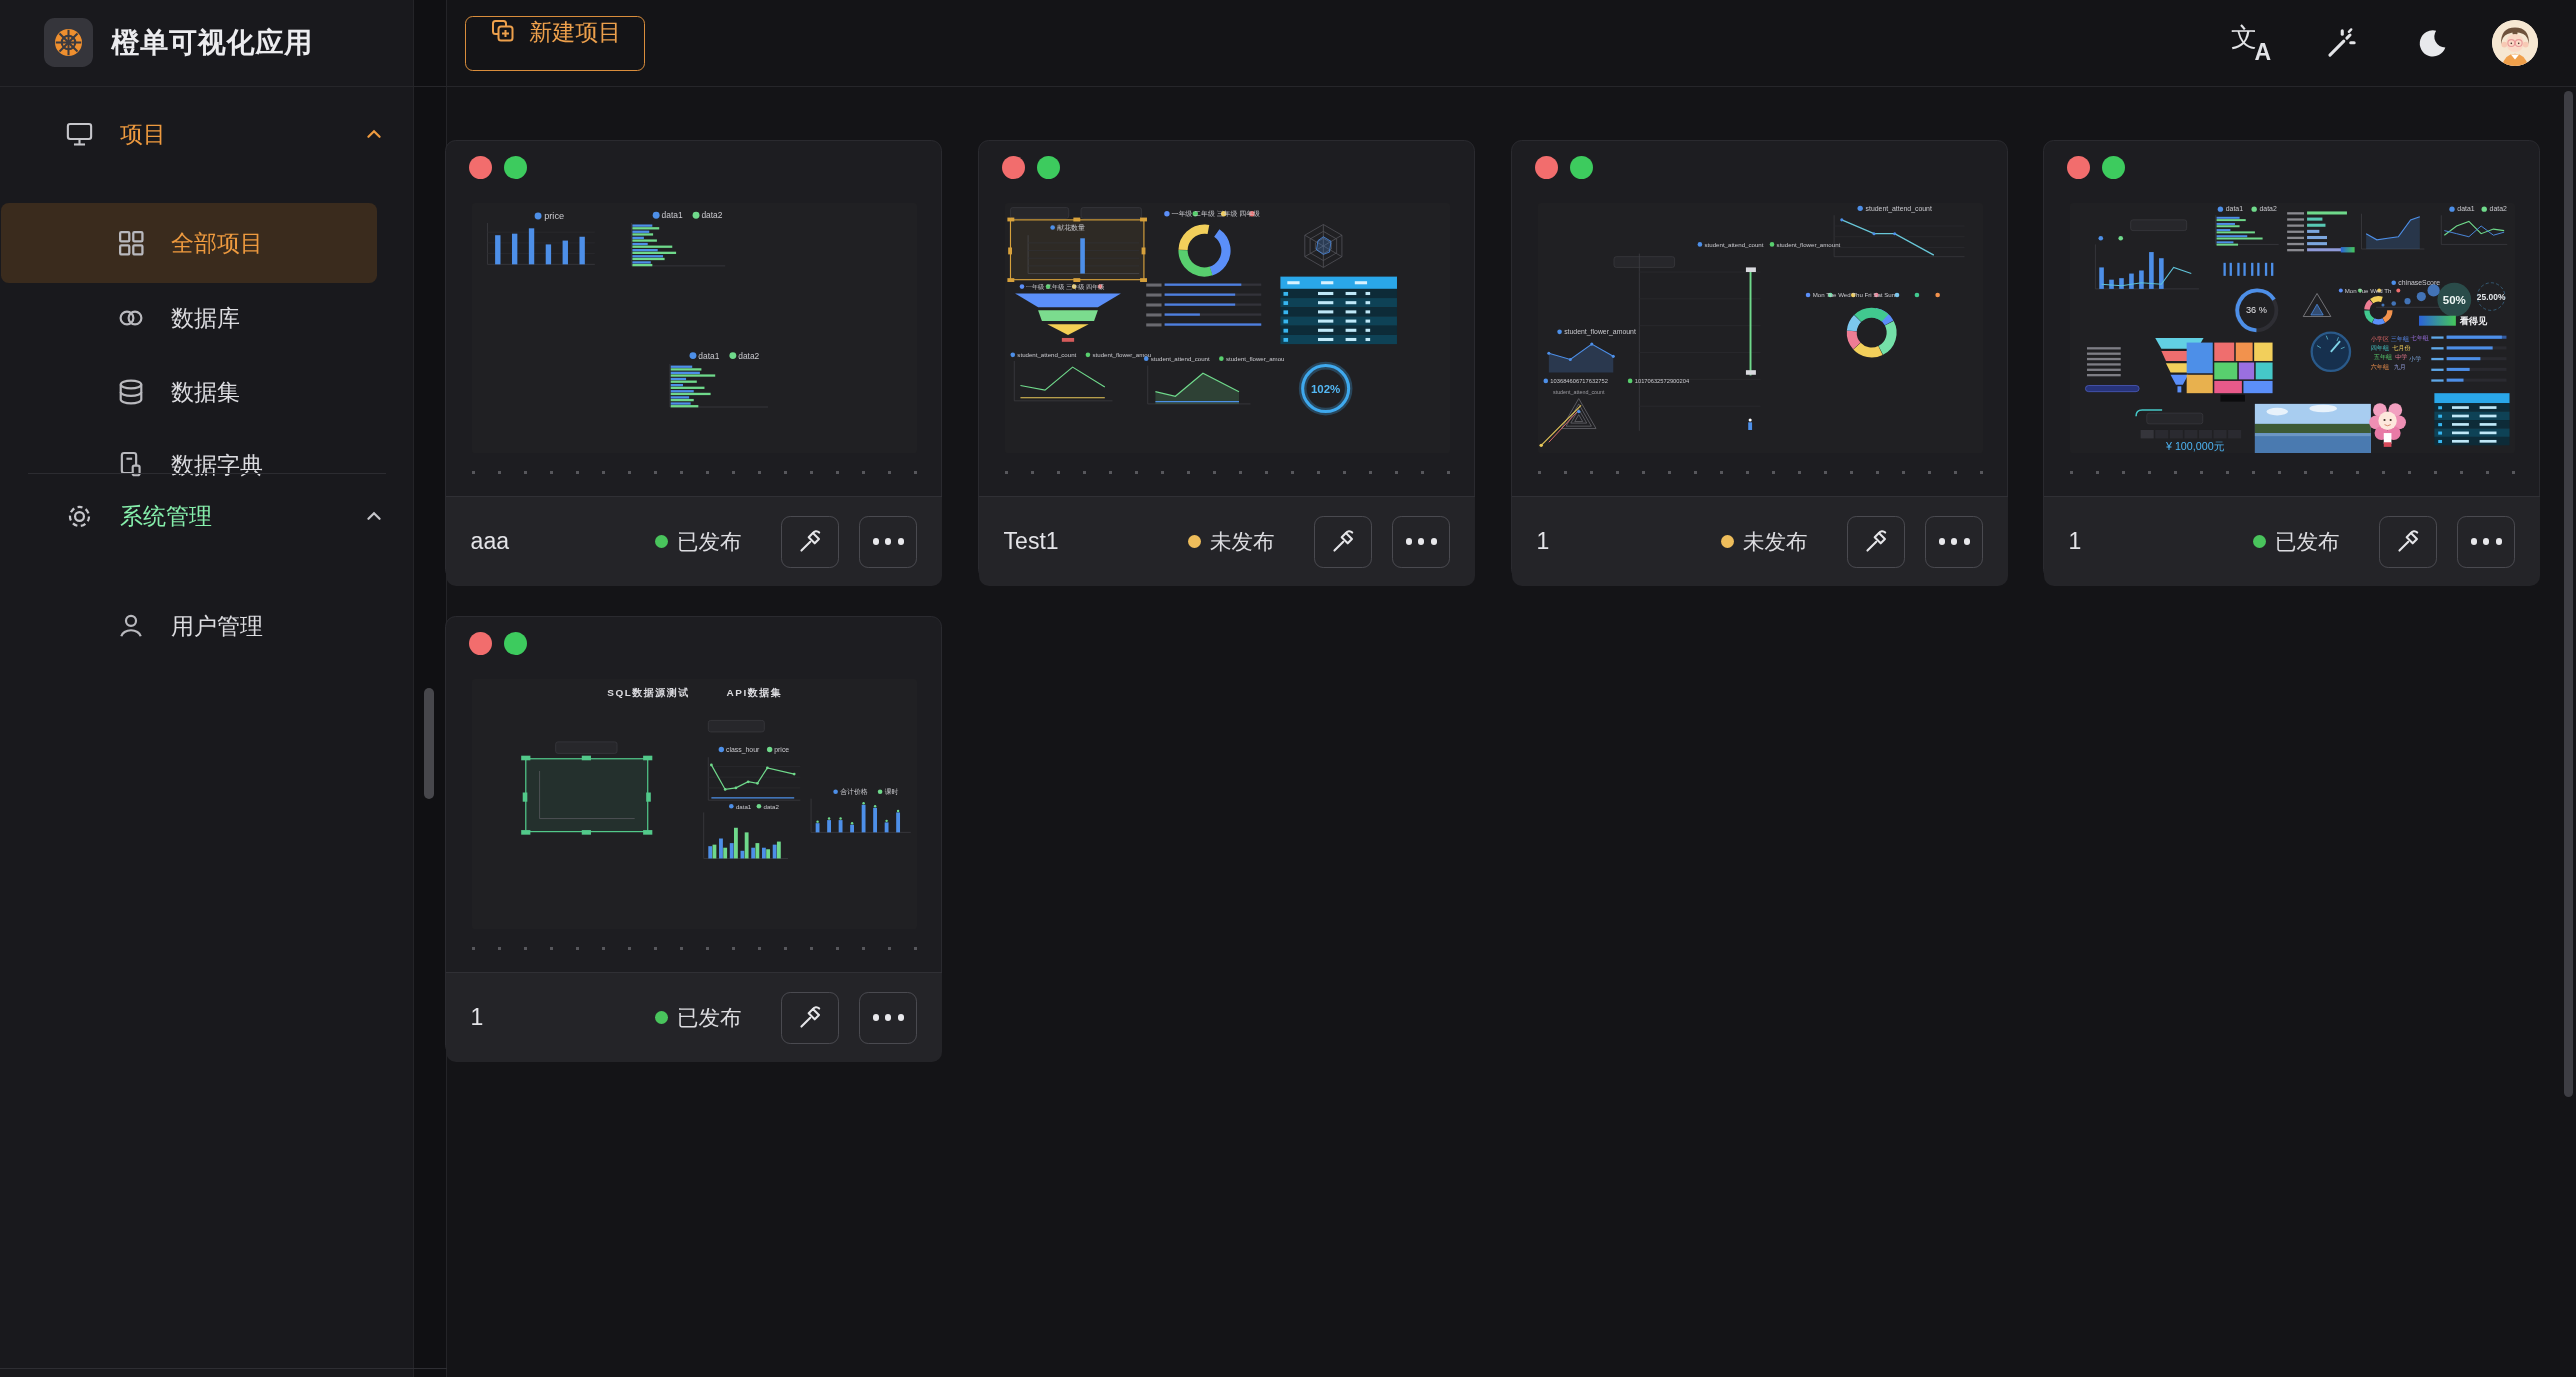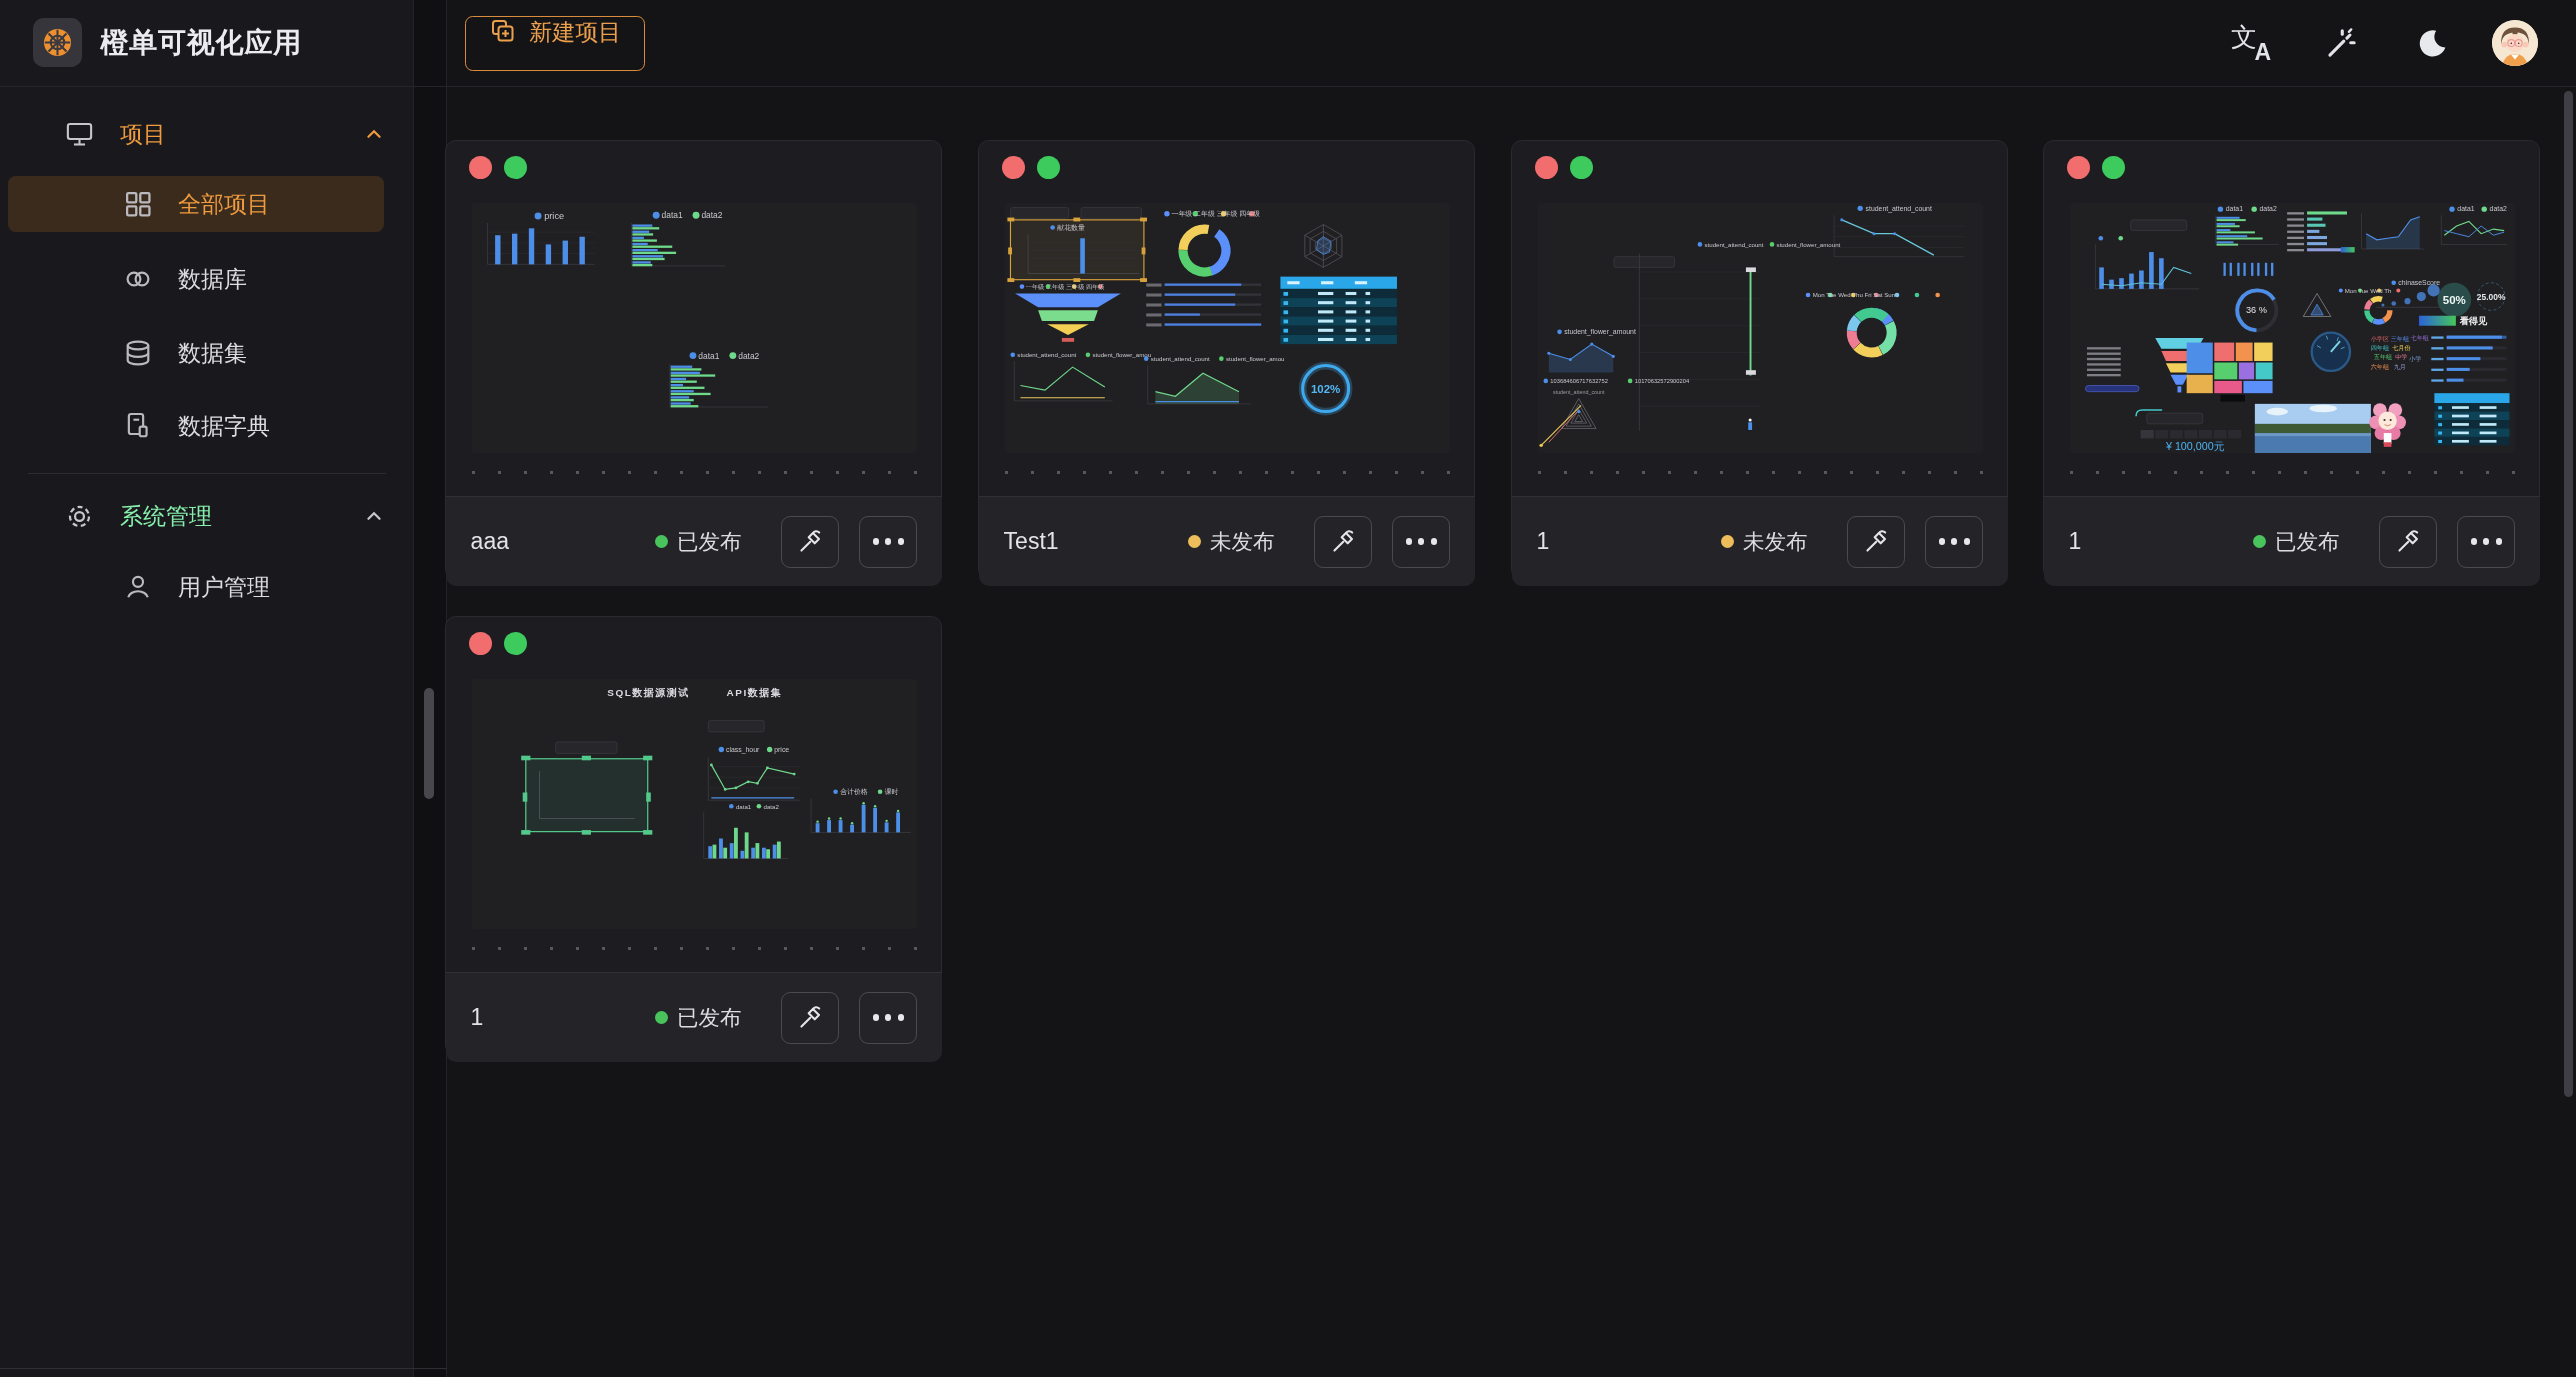--- a/index.html
+++ b/index.html
@@ -7,30 +7,30 @@
               font-family:"Liberation Sans","DejaVu Sans",sans-serif; }
   .app { position:relative; width:2576px; height:1377px; background:#141417; }
 
   
   .sidebar { position:absolute; left:0; top:0; width:413px; height:1377px; background:#19191d; }
   .gutter  { position:absolute; left:413px; top:0; width:34px; height:1377px; background:#101013; border-left:0.8px solid #242428; border-right:0.8px solid #242428; }
   .header-line { position:absolute; left:0; top:86px; width:2576px; height:0.8px; background:#26262a; }
   .sb-bottom-line { position:absolute; left:0; top:1368px; width:447px; height:0.8px; background:#2e2e33; }
 
   
-  .logo-row { position:absolute; left:33px; top:18.4px; display:flex; align-items:center; gap:18.4px; }
+  .logo-row { position:absolute; left:44px; top:18.4px; display:flex; align-items:center; gap:18.4px; }
   .logo-box { width:49px; height:49px; border-radius:10.7px; background:#35353b; display:flex; align-items:center; justify-content:center; }
   .app-title { font-size:28px; font-weight:bold; color:#ececef; letter-spacing:0.8px; }
 
   .sb-row { position:absolute; left:0; width:413px; height:64px; display:flex; align-items:center; cursor:pointer; }
   .sb-row .gicon { position:absolute; left:64px; width:31px; height:31px; }
   .sb-row .glabel { position:absolute; left:120px; font-size:23px; color:#86efac; }
   .sb-row .glabel.orange { color:#ee9a3f; }
   .sb-row .chev { position:absolute; left:361px; width:26px; height:26px; }
-  .sb-item { position:absolute; left:8px; width:376px; height:56px; border-radius:7.7px; display:flex; align-items:center; cursor:pointer; }
+  .sb-item { position:absolute; left:1px; width:376px; height:80px; border-radius:7.7px; display:flex; align-items:center; cursor:pointer;margin-top:27px; }
   .sb-item.active { background:#3a2b1d; }
   .sb-item .iicon { position:absolute; left:114px; width:32px; height:32px; }
   .sb-item .ilabel { position:absolute; left:170px; font-size:23px; color:#dddde1; }
   .sb-item.active .ilabel { color:#ee9a3f; }
   .sb-divider { position:absolute; left:28px; top:473px; width:358px; height:0.8px; background:#2c2c31; }
 
   .sb-scroll-thumb { position:absolute; left:424px; top:688px; width:10px; height:111px; border-radius:5.4px; background:#47474c; }
   .page-scroll-thumb { position:absolute; left:2564px; top:91px; width:9.2px; height:1006px; border-radius:4.6px; background:#3e3e44; }
 
   

